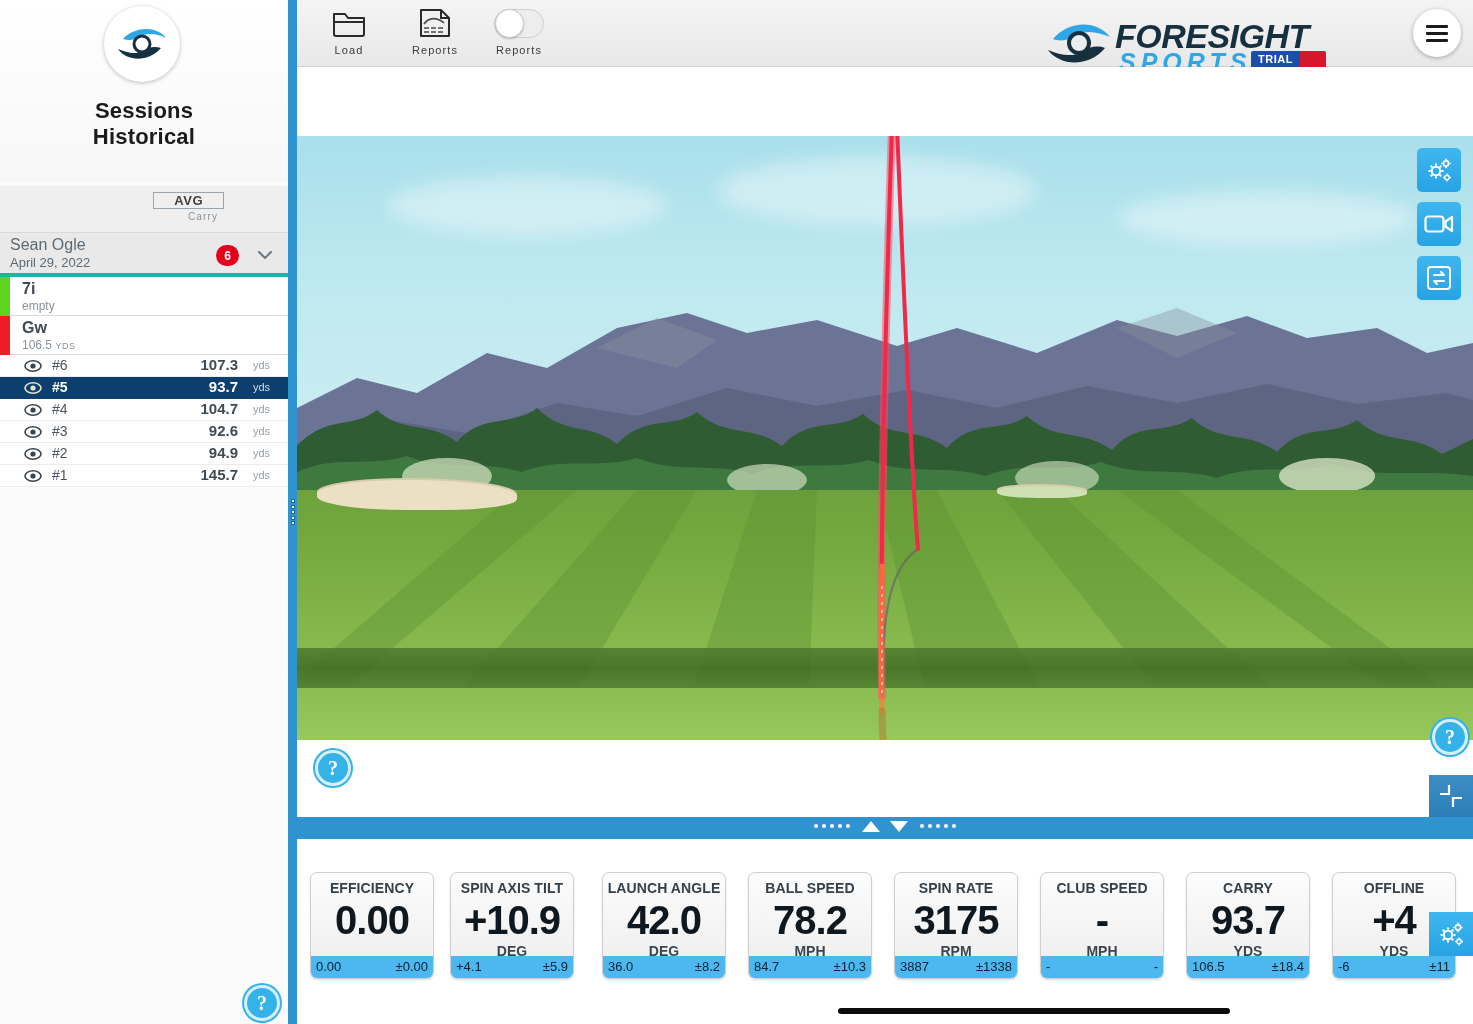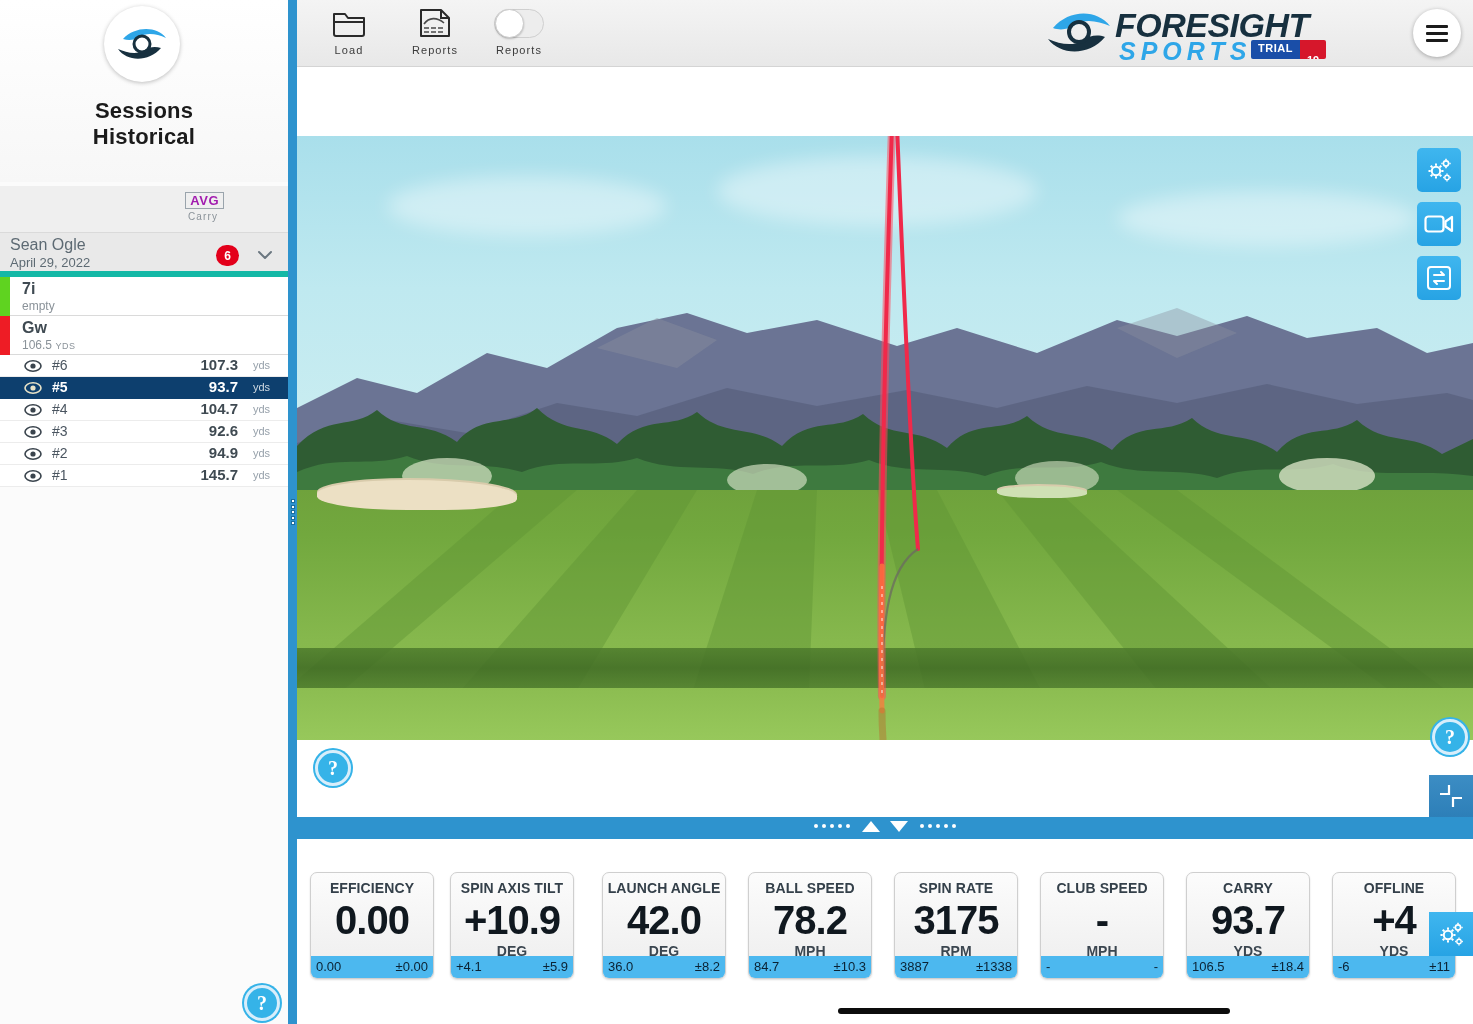--- a/index.html
+++ b/index.html
@@ -32,38 +32,38 @@
     text-align: center;
     font-size: 22px; font-weight: bold; color: #1b1b1b; line-height: 26px;
     letter-spacing: .2px;
   }
   .sb-avg-row {
     position: absolute; left: 0; top: 186px; width: 288px; height: 47px;
     background: #efefef; border-bottom: 1px solid #dadada;
   }
   .avg-badge {
     position: absolute; right: 64px; top: 6px;
-    font-size: 13px; font-weight: bold; color: #a21caf;
+    font-size: 13px; font-weight: bold; color: #404040;
     border: 1px solid #9aa4ac; border-top: 0; border-bottom: 0;
-    padding: 1px 4px; letter-spacing: .5px;
+    padding: 1px 20px; letter-spacing: .5px;
     background: #efefef;
   }
   .avg-badge::before, .avg-badge::after {
     content: ""; position: absolute; left: 0; right: 0; height: 1px; background: #9aa4ac;
   }
   .avg-badge::before { top: 0; }
   .avg-badge::after { bottom: 0; }
   .avg-sub {
     position: absolute; right: 70px; top: 25px;
     font-size: 10px; color: #8a9299; letter-spacing: 1.1px;
   }
 
   .session-row {
     position: absolute; left: 0; top: 233px; width: 288px; height: 44px;
-    background: #e9e9e9; border-bottom: 6px solid #14b8a6;
+    background: #e9e9e9; border-bottom: 4px solid #14b8a6;
   }
   .session-name {
     position: absolute; left: 10px; top: 3px; font-size: 16px; color: #5d6a73;
   }
   .session-date {
     position: absolute; left: 10px; top: 22px; font-size: 13px; color: #5d6a73;
   }
   .session-count {
     position: absolute; right: 49px; top: 12px;
     width: 23px; height: 21px; border-radius: 11px;
@@ -141,21 +141,21 @@
     background: #ededed; border: 1px solid #cfcfcf;
     position: relative; margin: 0 auto;
   }
   .toggle-knob {
     position: absolute; left: 0px; top: -1px; width: 29px; height: 29px;
     border-radius: 50%; background: #ffffff; border: 1px solid #cbcbcb;
     box-shadow: 0 1px 2px rgba(0,0,0,.22);
   }
 
   #brand {
-    position: absolute; left: 748px; top: 4px; width: 290px; height: 58px;
+    position: absolute; left: 748px; top: 15px; width: 290px; height: 58px;
   }
   .brand-text {
     position: absolute; left: 70px; top: 2px;
     font-size: 34px; font-weight: bold; font-style: italic;
     color: #17303f; letter-spacing: -0.5px;
     font-family: "Liberation Sans", sans-serif;
   }
   .brand-sub {
     position: absolute; left: 74px; top: 33px;
     font-size: 25px; font-weight: bold; font-style: italic;

